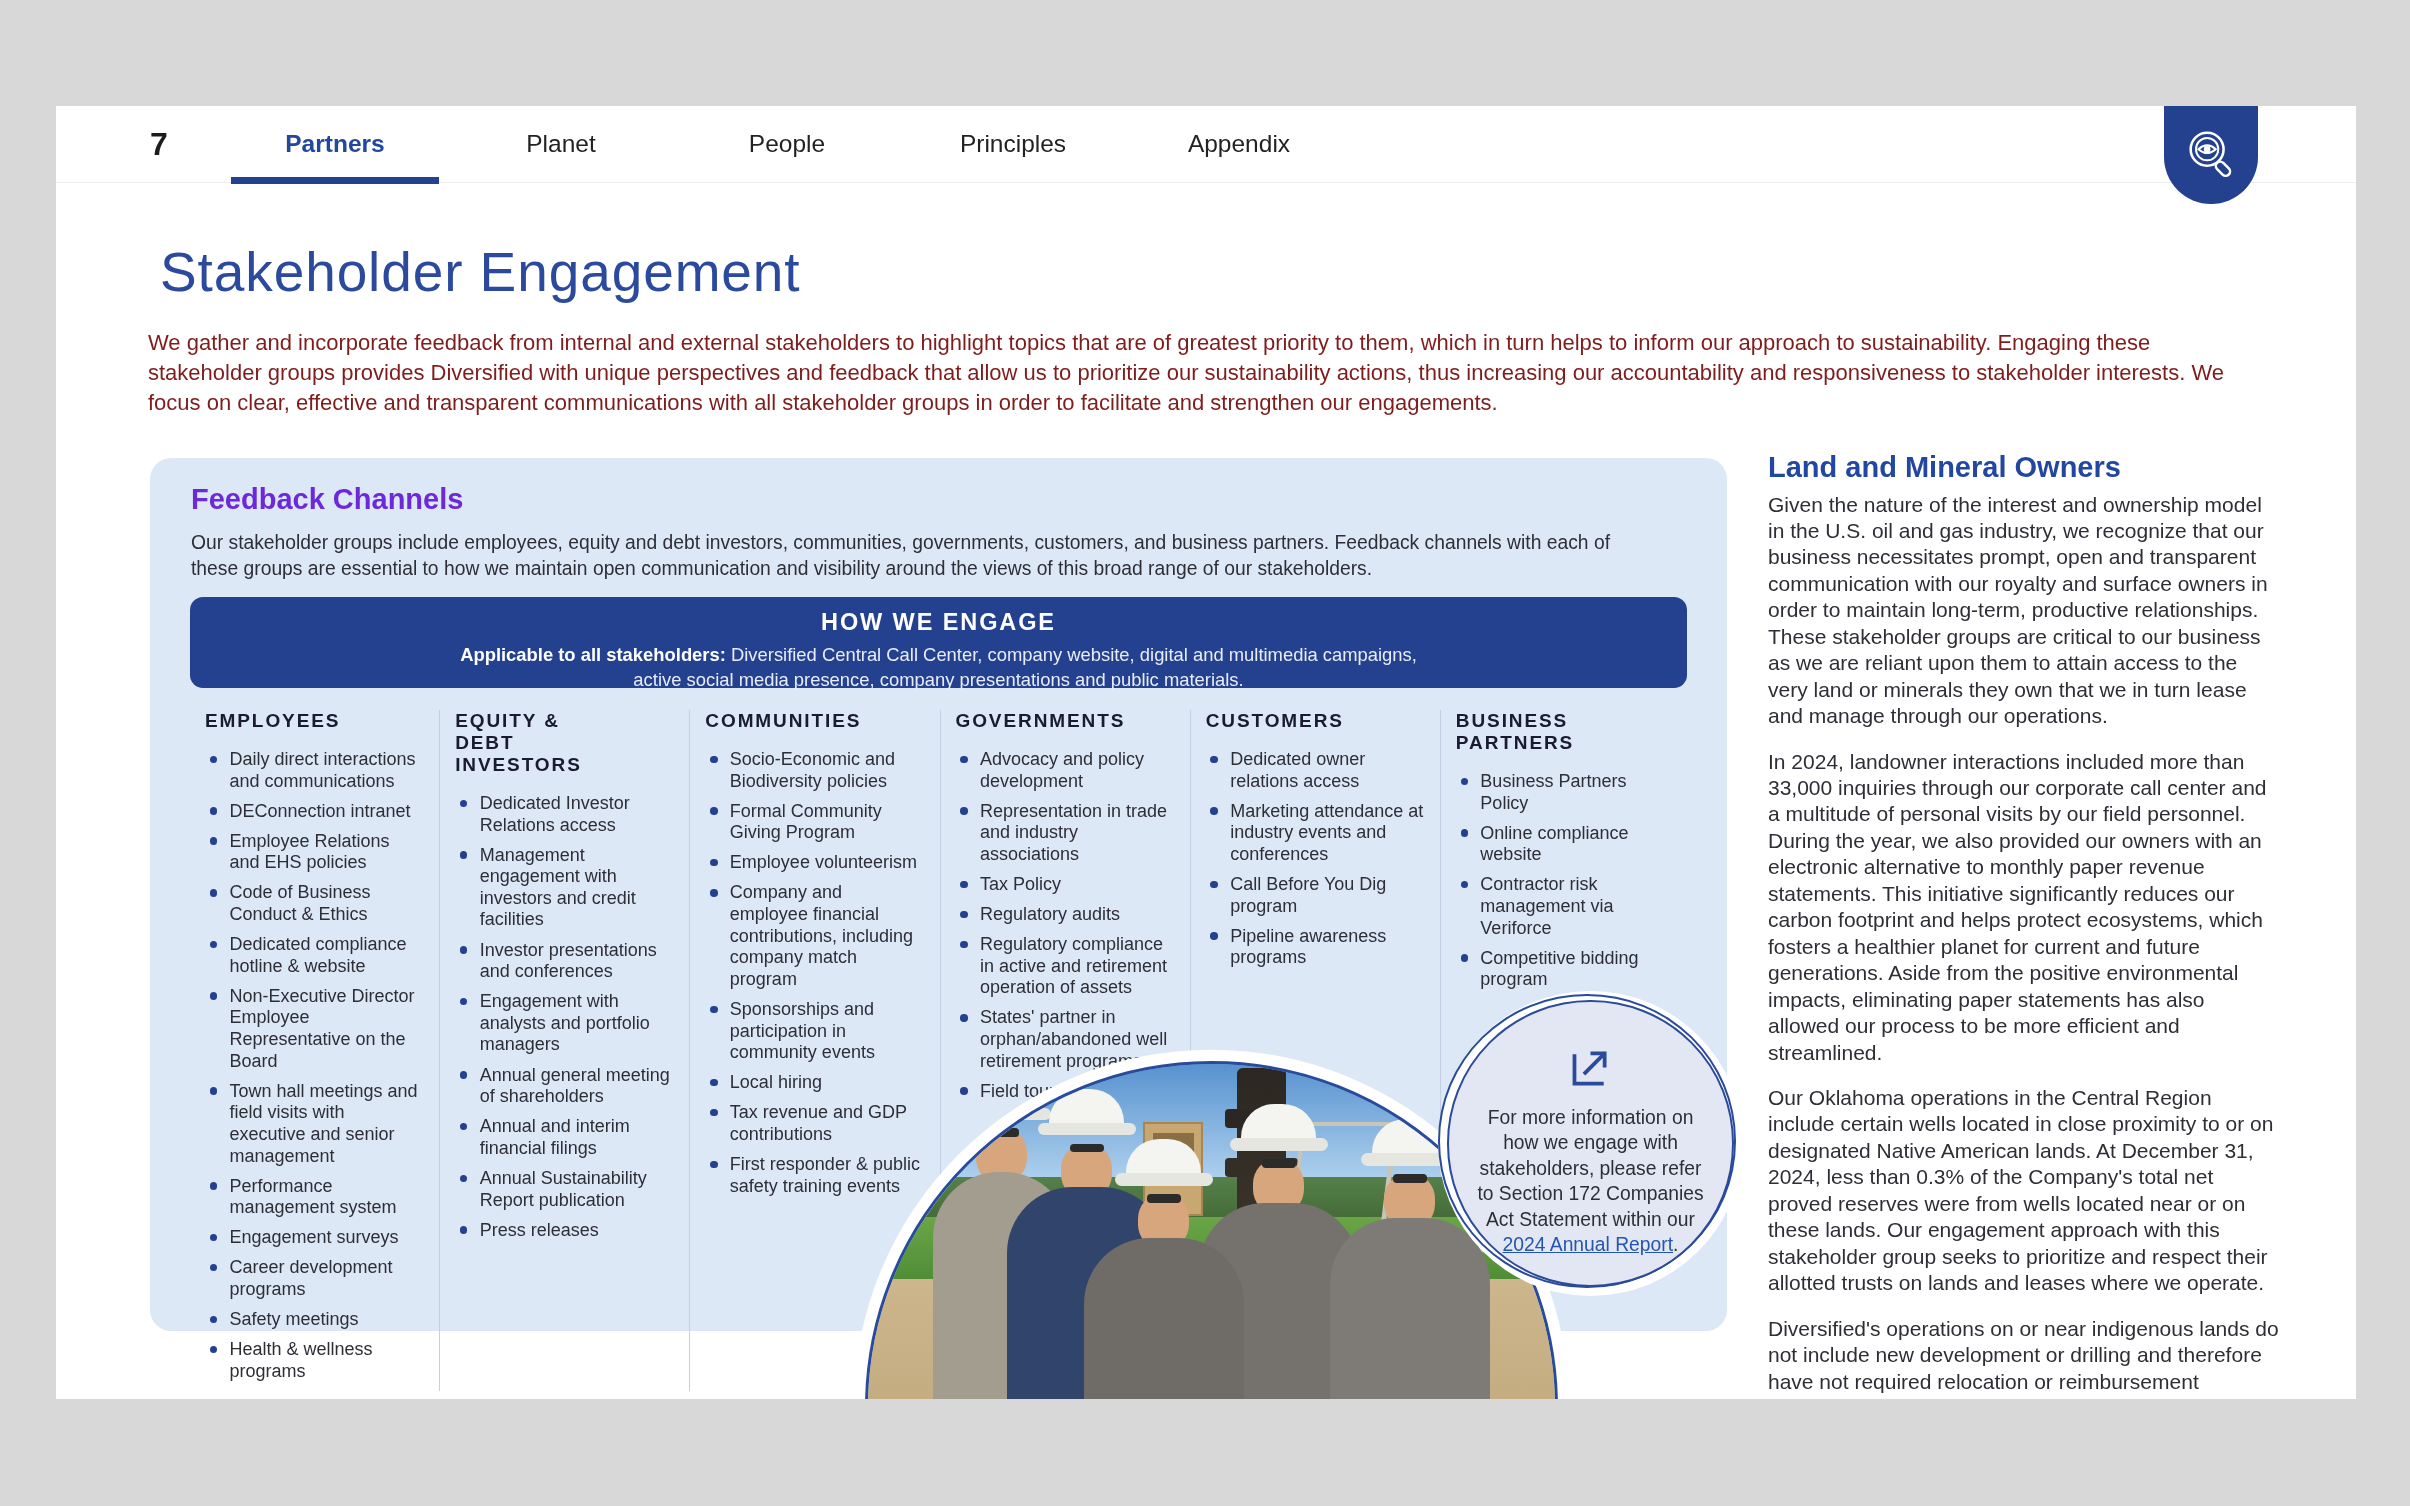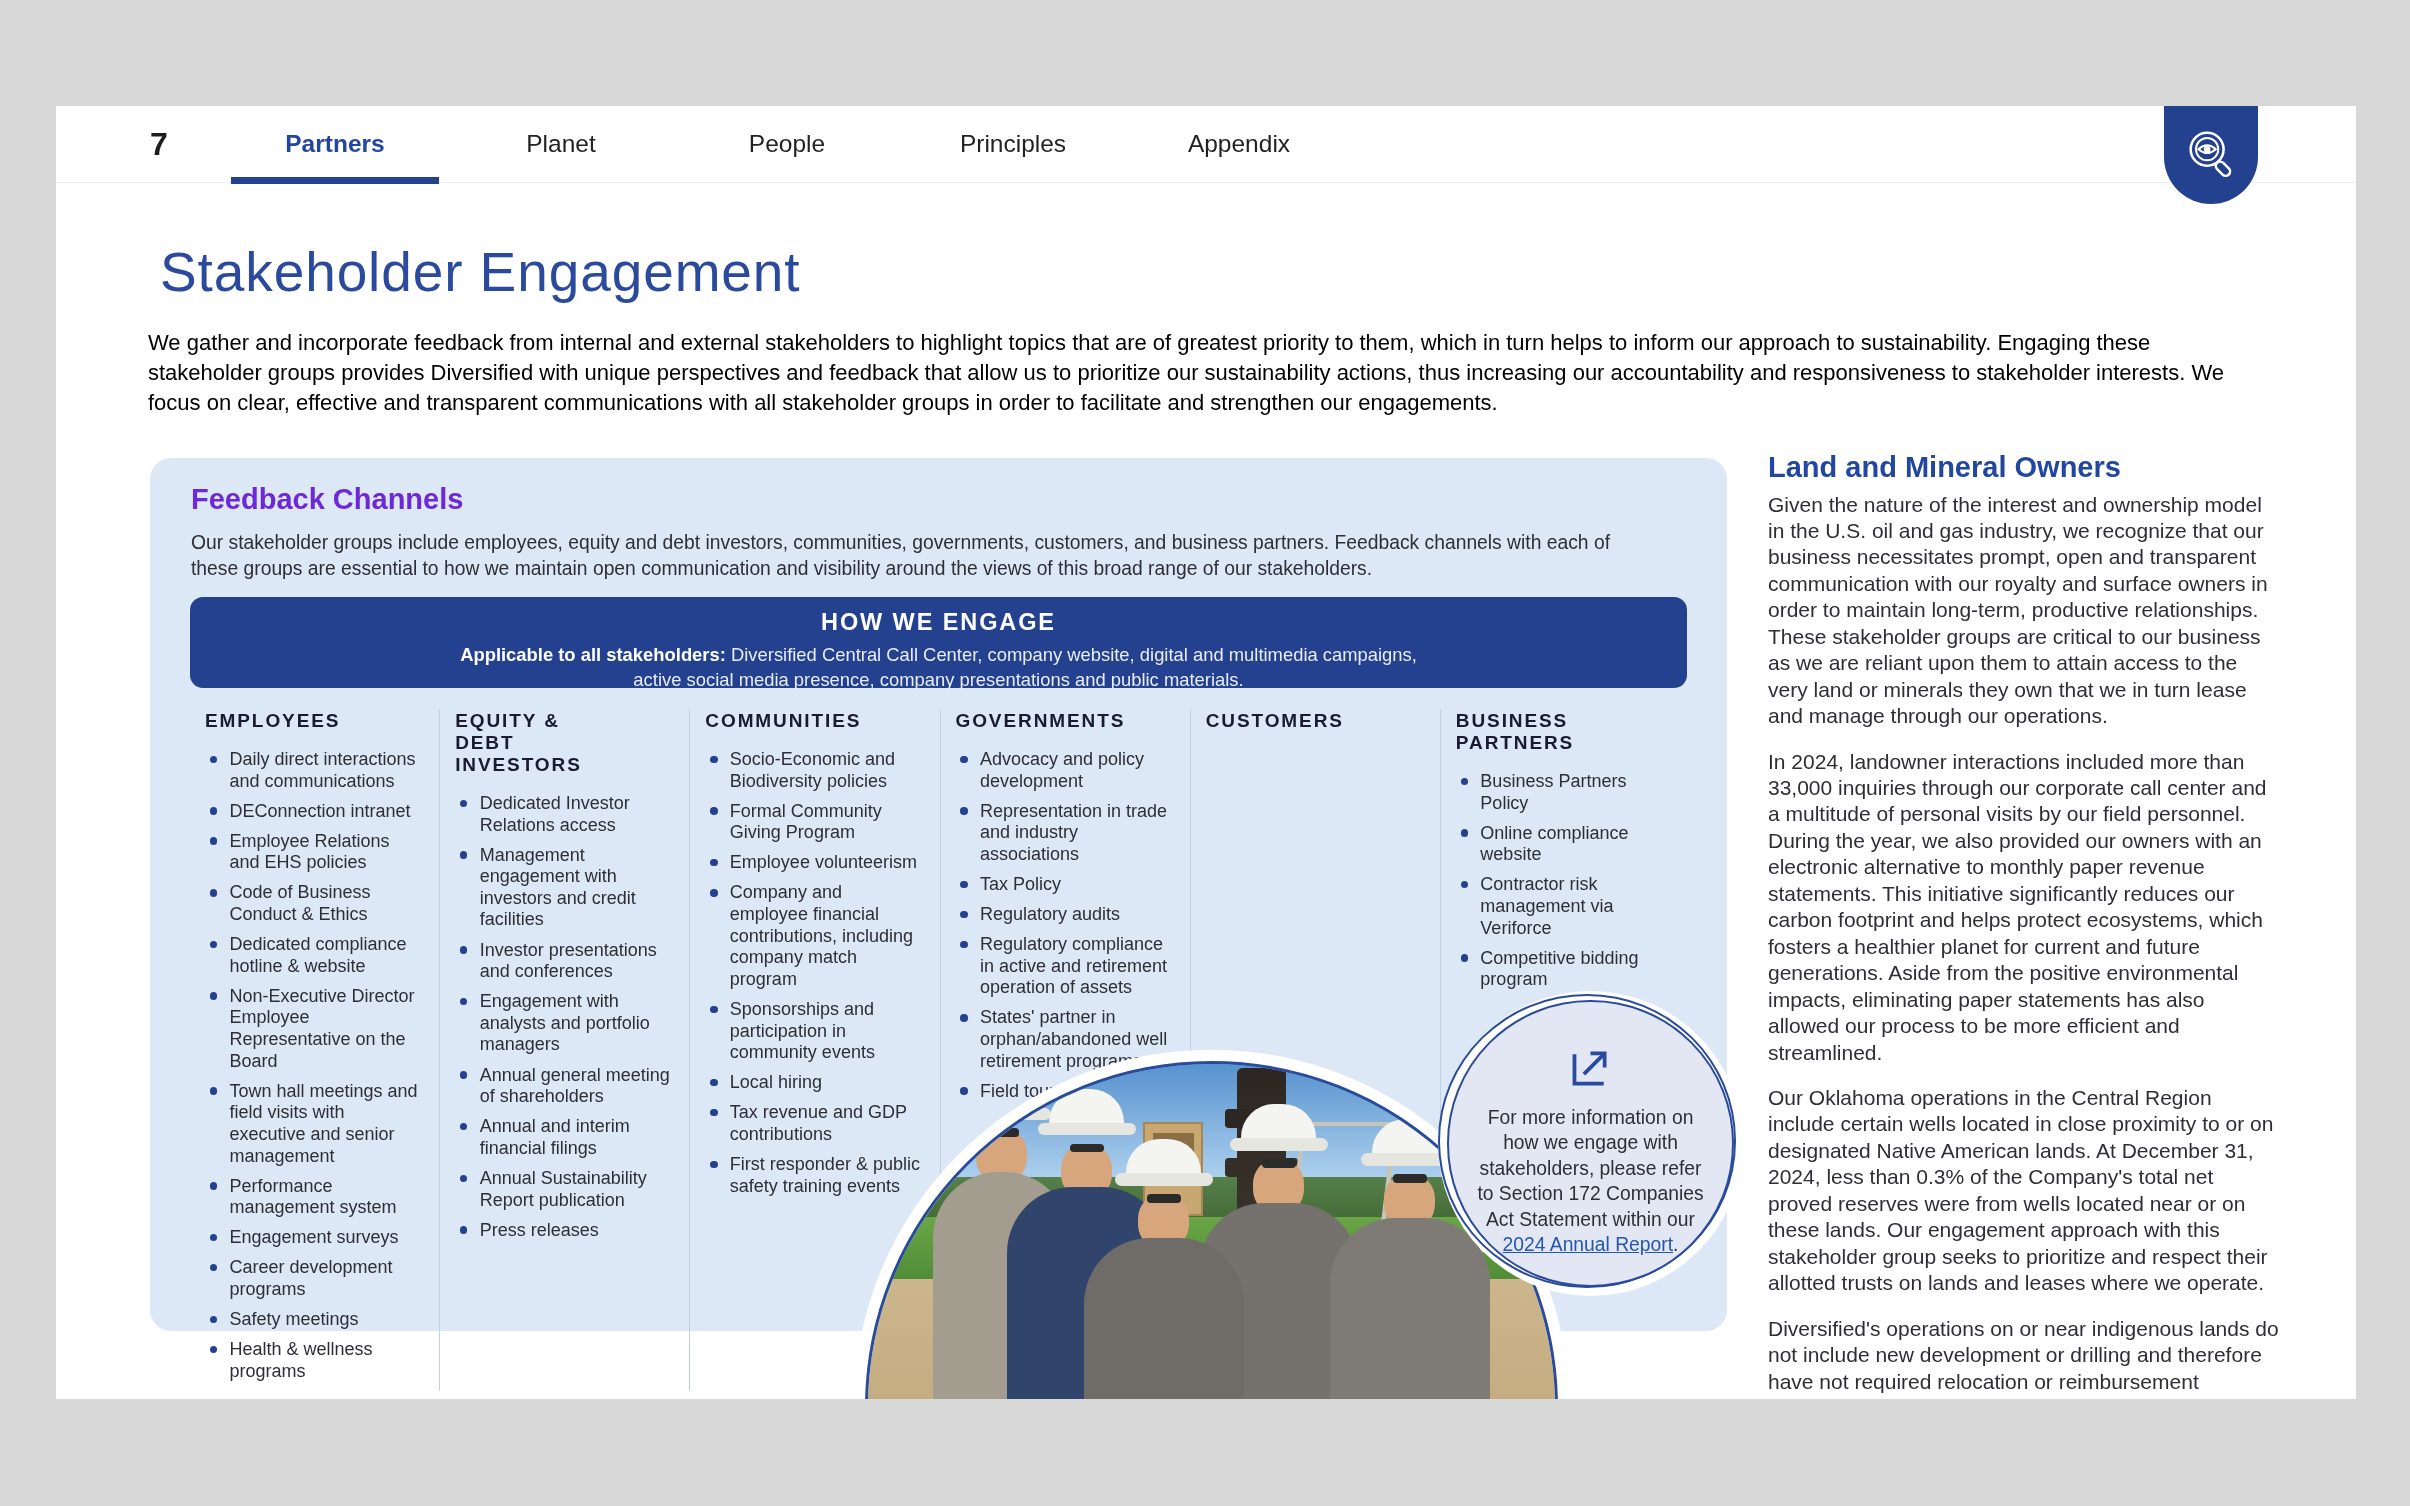--- a/index.html
+++ b/index.html
@@ -11,21 +11,21 @@
   .nav{position:absolute;left:0;top:0;right:0;height:76px;background:#fff;border-bottom:1.9px solid #ededf0;z-index:5;}
   .page-num{position:absolute;left:94px;top:0;line-height:76px;font-size:32px;font-weight:bold;color:#1c1c1c;}
   .tabs{position:absolute;left:166px;top:0;height:76px;display:flex;}
   .tab{width:226px;text-align:center;line-height:76px;font-size:24.5px;color:#222;position:relative;cursor:pointer;}
   .tab.active{color:#2247a0;font-weight:bold;}
   .tab.active::after{content:'';position:absolute;left:9.4px;right:9.4px;bottom:-1.9px;height:6.6px;background:#24418f;}
   .search-badge{position:absolute;left:2108px;top:0;width:94px;height:98px;background:#24418f;border-radius:0 0 49px 49px;display:flex;align-items:center;justify-content:center;}
 
   
   .title{position:absolute;left:92px;top:122px;margin:12px;font-size:55px;font-weight:500;letter-spacing:0.9px;color:#2b4a9e;}
-  .intro{position:absolute;left:92px;top:222px;width:2109px;margin:0;font-size:22px;line-height:1.36;color:#000000;}
+  .intro{position:absolute;left:92px;top:222px;width:2109px;margin:0;font-size:22px;line-height:1.36;color:#7f1d1d;}
 
   
   .fb-box{position:absolute;left:94px;top:352px;width:1577px;height:873px;background:#dde8f7;border-radius:21px;}
   .fb-title{position:absolute;left:41px;top:24.5px;margin:0;font-size:29px;font-weight:bold;color:#6d28d9;}
   .fb-desc{position:absolute;left:41px;top:72px;width:1469px;margin:0;font-size:19.3px;line-height:1.35;color:#2e2e36;}
   .banner{position:absolute;left:40px;top:139px;width:1497px;height:91px;background:#24418f;border-radius:13px;color:#fff;text-align:center;box-sizing:border-box;}
   .banner-title{margin-top:12.2px;font-size:23.5px;font-weight:bold;letter-spacing:1.9px;}
   .banner-sub{margin-top:6.6px;font-size:18.4px;line-height:1.35;color:#e9edf8;}
   .banner-sub .bold{font-weight:bold;color:#fff;}
   .columns{position:absolute;left:40px;top:252px;width:1500px;display:flex;align-items:stretch;}
@@ -168,20 +168,26 @@
               <li>Representation in trade and industry associations</li>
               <li>Tax Policy</li>
               <li>Regulatory audits</li>
               <li>Regulatory compliance in active and retirement operation of assets</li>
               <li>States' partner in orphan/abandoned well retirement programs</li>
               <li>Field tours</li>
             </ul>
         </div>
         <div class="col">
           <h4>CUSTOMERS</h4>
+          <ul>
+              <li>Dedicated owner relations access</li>
+              <li>Marketing attendance at industry events and conferences</li>
+              <li>Call Before You Dig program</li>
+              <li>Pipeline awareness programs</li>
+            </ul>
         </div>
         <div class="col">
           <h4>BUSINESS PARTNERS</h4>
           <ul>
               <li>Business Partners Policy</li>
               <li>Online compliance website</li>
               <li>Contractor risk management via Veriforce</li>
               <li>Competitive bidding program</li>
             </ul>
         </div>

